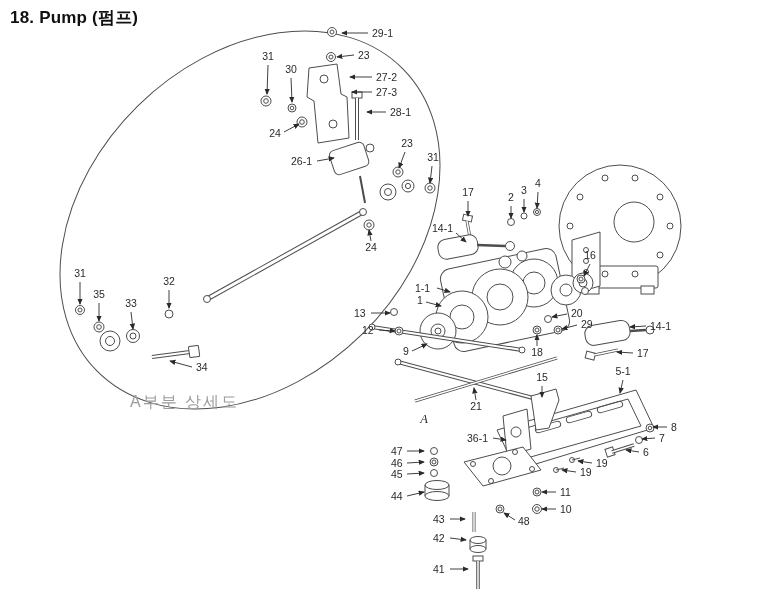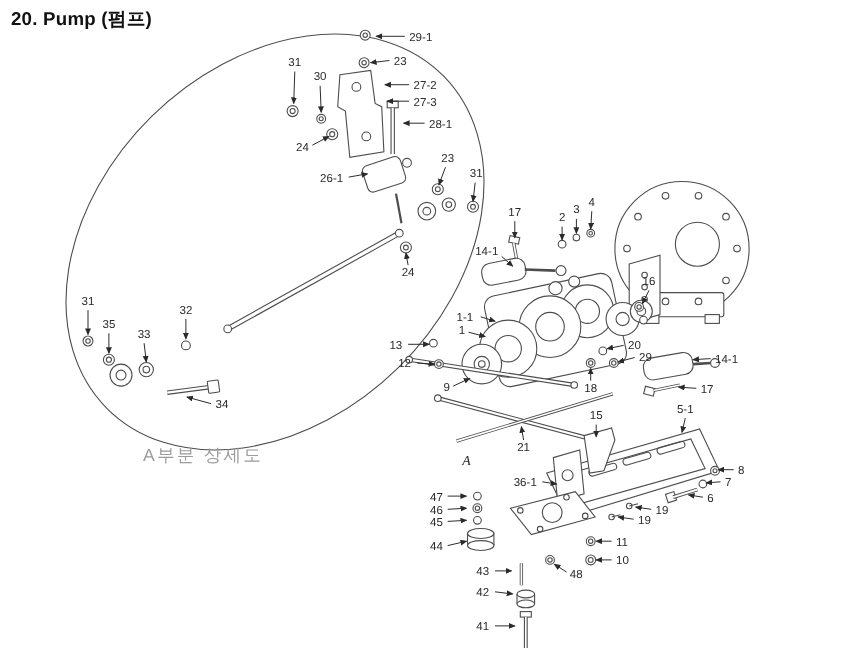--- a/index.html
+++ b/index.html
@@ -1,33 +1,33 @@
 <!DOCTYPE html>
 <html><head>
 <meta charset="utf-8">
 <style>
   html,body{margin:0;padding:0;background:#fff}
   .page{position:relative;width:774px;height:597px;background:#fff;
         font-family:"Liberation Sans",sans-serif;overflow:hidden}
   .title{position:absolute;left:10px;top:6px;margin:0;font-size:17px;
          font-weight:bold;color:#111;letter-spacing:.2px}
-  .caption{position:absolute;left:130px;top:404px;font-size:16px;
+  .caption{position:absolute;left:130px;top:392px;font-size:16px;
            color:#9c9c9c;letter-spacing:2px}
   svg.diagram{position:absolute;left:0;top:0}
   .art{stroke:#4d4d4d;stroke-width:1;fill:none}
   text.co{font-family:"Liberation Sans",sans-serif;font-size:10.5px;fill:#2a2a2a}
   text.it{font-family:"Liberation Serif",serif;font-style:italic;font-size:12.5px;fill:#2a2a2a}
   line.leader{stroke:#2a2a2a;stroke-width:.9}
 </style>
 </head>
 <body>
 
 <div class="page">
 
-  <h1 class="title">20. Pump (펌프)</h1>
+  <h1 class="title">18. Pump (펌프)</h1>
 
   <svg class="diagram" width="774" height="597" viewBox="0 0 774 597">
     <defs>
       <marker id="arr" markerWidth="7" markerHeight="7" refX="6" refY="3" orient="auto">
         <path d="M0,0 L7,3 L0,6 z" fill="#2a2a2a"></path>
       </marker>
     </defs>
 
     <g class="art">
       <ellipse cx="250" cy="220" rx="215" ry="160" transform="rotate(-44.5 250 220)"></ellipse>

